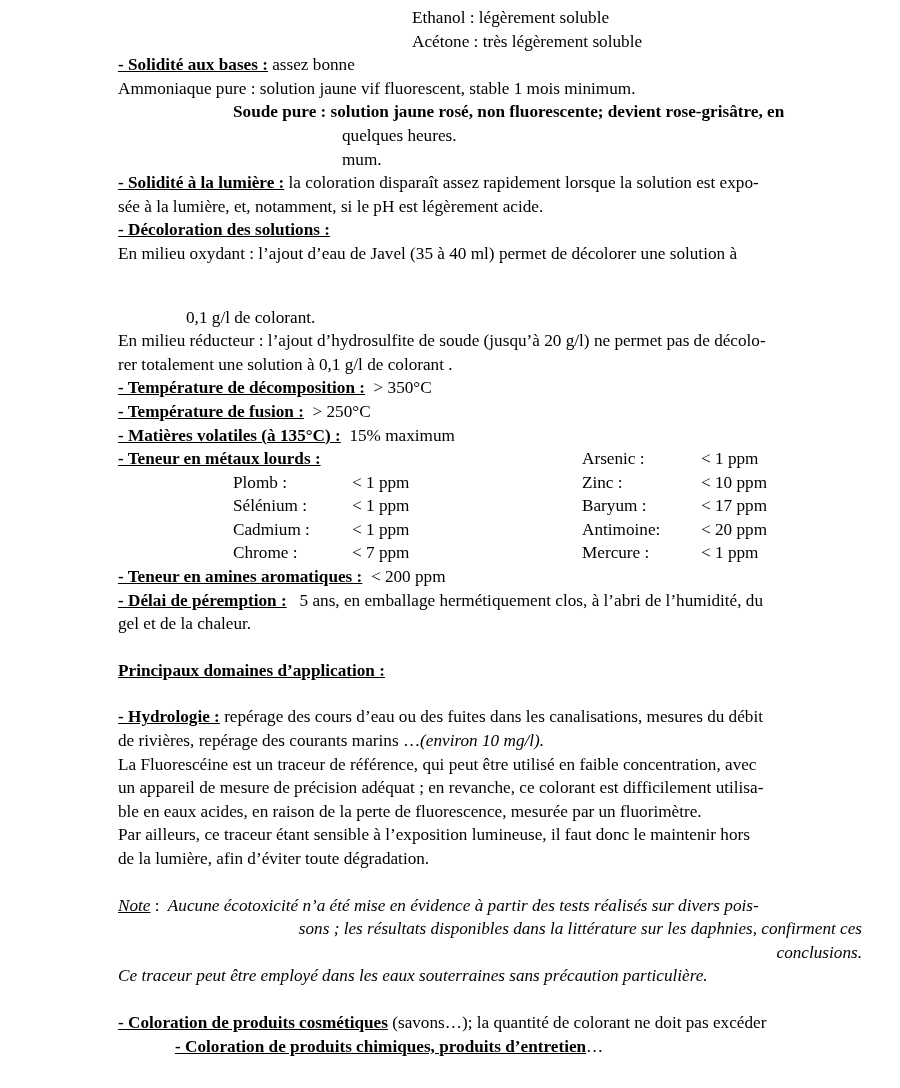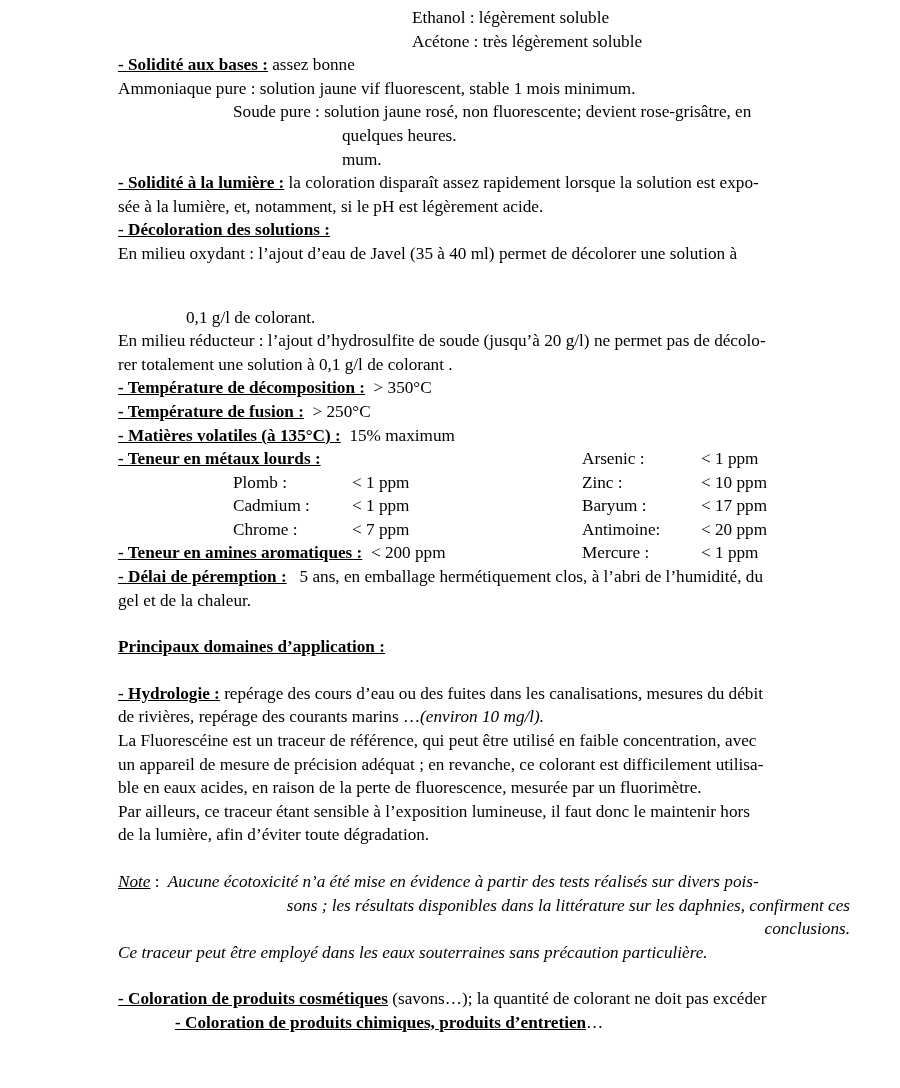--- a/index.html
+++ b/index.html
@@ -15,32 +15,32 @@
     color: #000000;
     font-size: 17.2px;
     line-height: 23.6px;
     overflow: hidden;
   }
   .page {
     position: relative;
     width: 900px;
     height: 1088px;
     box-sizing: border-box;
-    padding: 6px 50px 0 118px;
+    padding: 6px 38px 0 118px;
   }
   .ln {
     white-space: pre-wrap;
     text-align: left;
   }
   .b { font-weight: bold; text-decoration: underline; }
   .i { font-style: italic; }
   .u { text-decoration: underline; }
   
   .ind-center { padding-left: 294px; }   
-  .ind-soude  { padding-left: 115px; }   
+  .ind-soude  { padding-left: 115px; font-weight: bold; }   
   .ind-soude2 { padding-left: 224px; }   
   .ind-col    { padding-left: 68px; margin-top: 40px; }    
   .ind-note   { padding-left: 53px; text-align: right; }    
   .ind-bullet { padding-left: 57px; }
   .spacer-md { height: 23px; }
 
   
   .metals {
     position: relative;
   }
@@ -84,20 +84,21 @@
   <div class="ln">rer totalement une solution à 0,1 g/l de colorant .</div>
 
   <div class="ln"><span class="b">- Température de décomposition :</span><span>  &gt; 350°C</span></div>
   <div class="ln"><span class="b">- Température de fusion :</span><span>  &gt; 250°C</span></div>
   <div class="ln"><span class="b">- Matières volatiles (à 135°C) :</span><span>  15% maximum</span></div>
 
   <div class="metals">
     <div class="ln b">- Teneur en métaux lourds :</div>
     <div class="metals-left">
       <div class="ln mrow"><span class="mname">Plomb :</span><span>&lt; 1 ppm</span></div>
+      <div class="ln mrow"><span class="mname">Sélénium :</span><span>&lt; 1 ppm</span></div>
       <div class="ln mrow"><span class="mname">Cadmium :</span><span>&lt; 1 ppm</span></div>
       <div class="ln mrow"><span class="mname">Chrome :</span><span>&lt; 7 ppm</span></div>
     </div>
     <div class="metals-right">
       <div class="ln mrow"><span class="mname">Arsenic :</span><span>&lt; 1 ppm</span></div>
       <div class="ln mrow"><span class="mname">Zinc :</span><span>&lt; 10 ppm</span></div>
       <div class="ln mrow"><span class="mname">Baryum :</span><span>&lt; 17 ppm</span></div>
       <div class="ln mrow"><span class="mname">Antimoine:</span><span>&lt; 20 ppm</span></div>
       <div class="ln mrow"><span class="mname">Mercure :</span><span>&lt; 1 ppm</span></div>
     </div>

